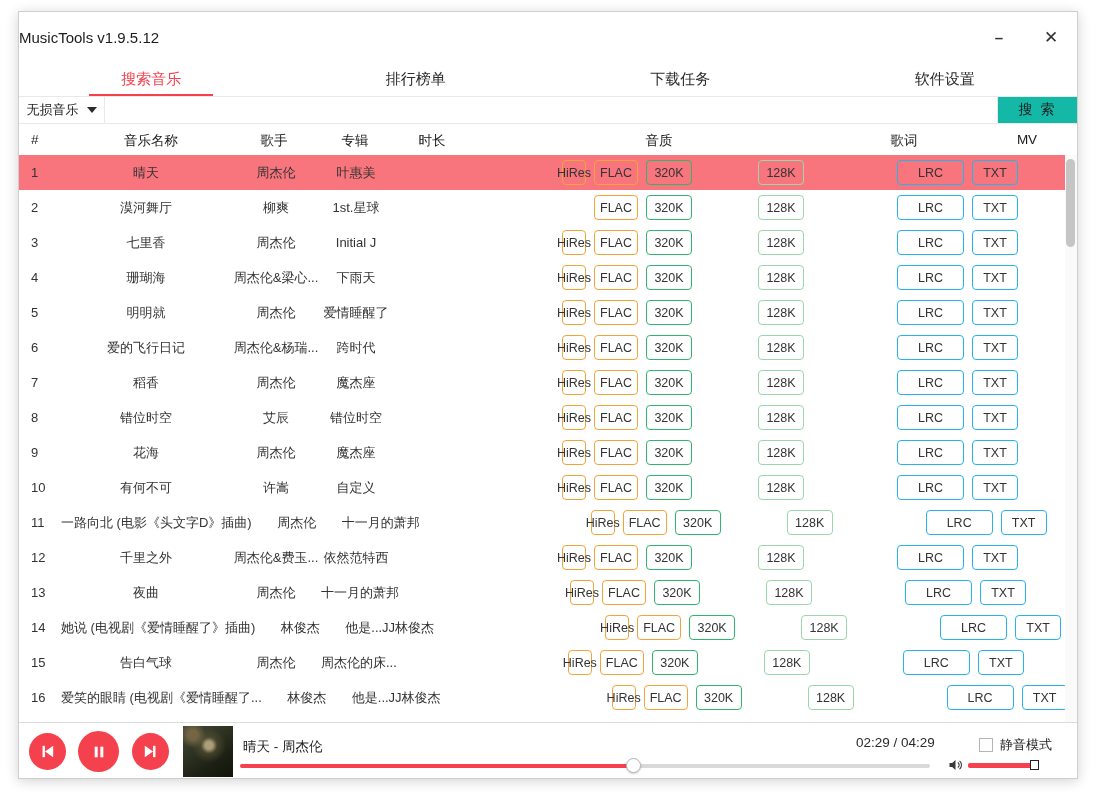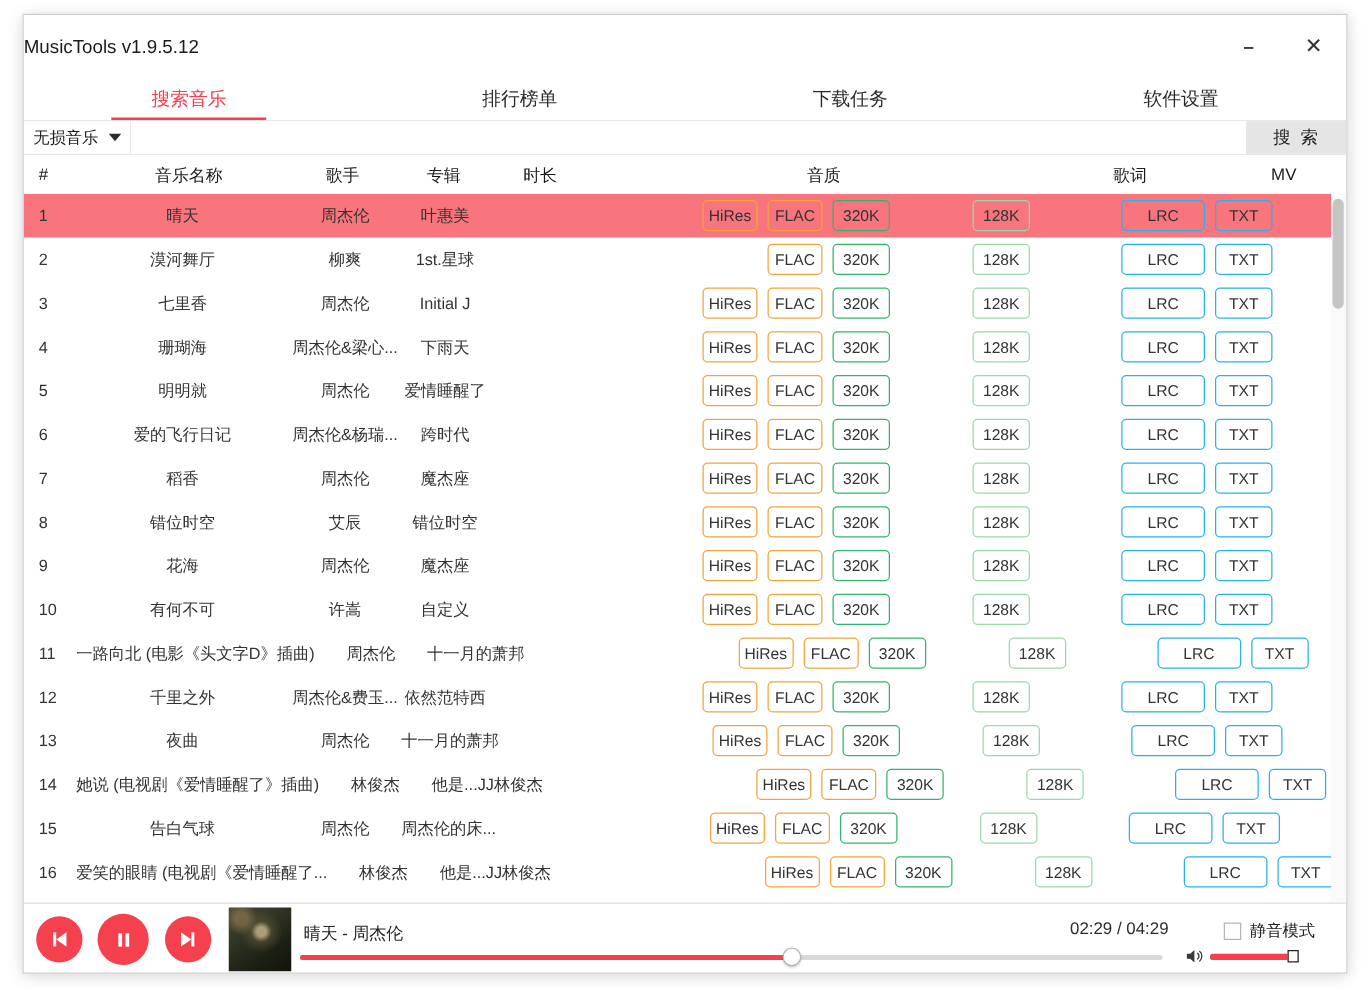--- a/index.html
+++ b/index.html
@@ -21,21 +21,21 @@
   .tab.active { color:#f5414d; }
   .tab.active .tab-underline { position:absolute; bottom:0; left:50%; transform:translateX(-50%);
              width:124px; height:2px; background:#f5414d; }
 
   
   .searchrow { flex:0 0 28px; border-top:1px solid #e8e8e8; border-bottom:1px solid #e8e8e8; display:flex; }
   .source-select { flex:0 0 86px; border-right:1px solid #e8e8e8; display:flex; align-items:center;
              justify-content:center; gap:8px; font-size:13px; color:#1f1f1f; }
   .caret { width:0; height:0; border-left:5px solid transparent; border-right:5px solid transparent; border-top:6px solid #2b2b2b; }
   .search-input { flex:1; border:none; outline:none; font-size:13px; padding:0 8px; color:#222; }
-  .search-btn { flex:0 0 80px; border:none; border-left:1px solid #e8e8e8; background:#e5e5e5; font-size:14px;
+  .search-btn { flex:0 0 80px; border:none; border-left:1px solid #e8e8e8; background:#14b8a6; font-size:14px;
              color:#1f1f1f; letter-spacing:2px; font-family:inherit; }
 
   
   .thead { flex:0 0 31px; position:relative; font-size:13.5px; color:#1a1a1a; }
   .th { position:absolute; top:8px; transform:translateX(-50%); white-space:nowrap; }
   .th.left { transform:none; }
 
   
   .tbody { flex:1 1 auto; position:relative; overflow:hidden; }
   .trow { display:flex; align-items:center; height:35px; margin-right:12px; font-size:13px; color:#333; white-space:nowrap; }
@@ -48,21 +48,21 @@
   .c-quality { flex:0 0 348px; display:flex; align-items:center; padding-left:86px; }
   .c-lyrics { flex:0 0 172px; display:flex; align-items:center; padding-left:73px; }
   .c-mv { flex:1 1 auto; }
   .btn { height:25px; border-radius:4px; background:#fff; font-size:12.5px; color:#333; font-family:inherit;
          display:flex; align-items:center; justify-content:center; border:1px solid #999; cursor:default; }
   .trow.selected .btn { background:transparent; }
   .btn.orange { border-color:#f0a53a; }
   .btn.green  { border-color:#30b56d; }
   .btn.lgreen { border-color:#9bd8a9; }
   .btn.blue   { border-color:#27b3ea; }
-  .b-hires { width:44px; margin-right:8px; }
+  .b-hires { width:24px; margin-right:8px; }
   .b-flac  { width:44px; margin-right:8px; }
   .b-320k  { width:46px; margin-right:66px; }
   .b-128k  { width:46px; }
   .b-lrc   { width:67px; margin-right:8px; }
   .b-txt   { width:46px; }
   .ghost { visibility:hidden; }
 
   
   .scrollbar { position:absolute; top:0; right:0; width:12px; height:100%; background:#fafafa; }
   .scroll-thumb { position:absolute; top:4px; left:1px; width:9px; height:88px; background:#c5c5c5; border-radius:5px; }

